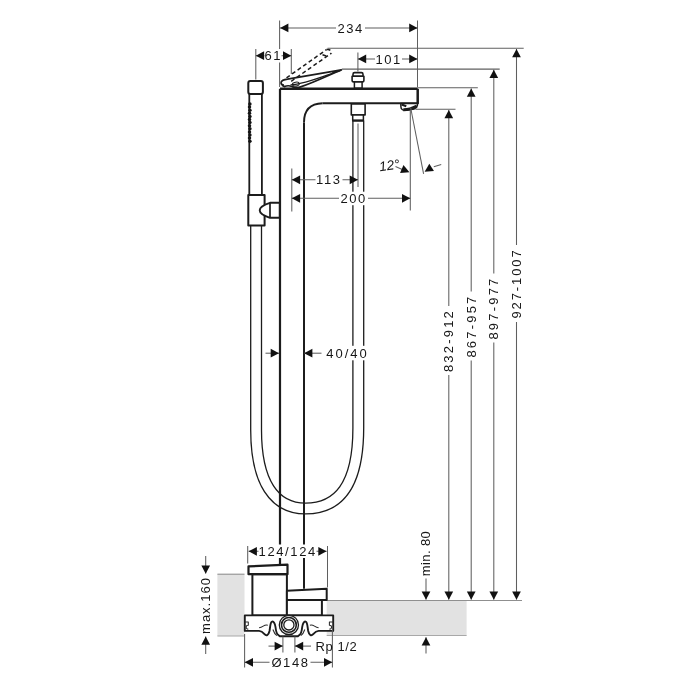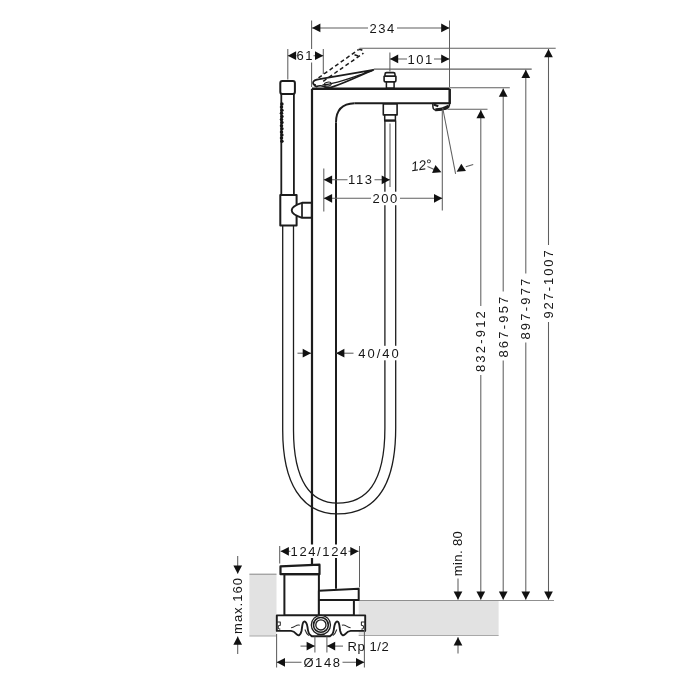--- a/index.html
+++ b/index.html
@@ -1,16 +1,16 @@
 <!DOCTYPE html>
 <html><head>
 <meta charset="utf-8">
 <style>
   html,body{margin:0;padding:0;background:#ffffff;}
-  .wrap{width:604px;height:700px;position:relative;background:#fff;margin-left:32px;}
+  .wrap{width:604px;height:700px;position:relative;background:#fff;}
   svg{display:block;}
   text{font-family:"Liberation Sans",sans-serif;fill:#161616;}
 </style>
 </head>
 <body>
 <div class="wrap">
 <svg width="700" height="700" viewBox="0 0 700 700">
 <defs>
   <path id="tri" d="M0,0 L-8.3,4.35 L-8.3,-4.35 Z" fill="#111"></path>
 </defs>

